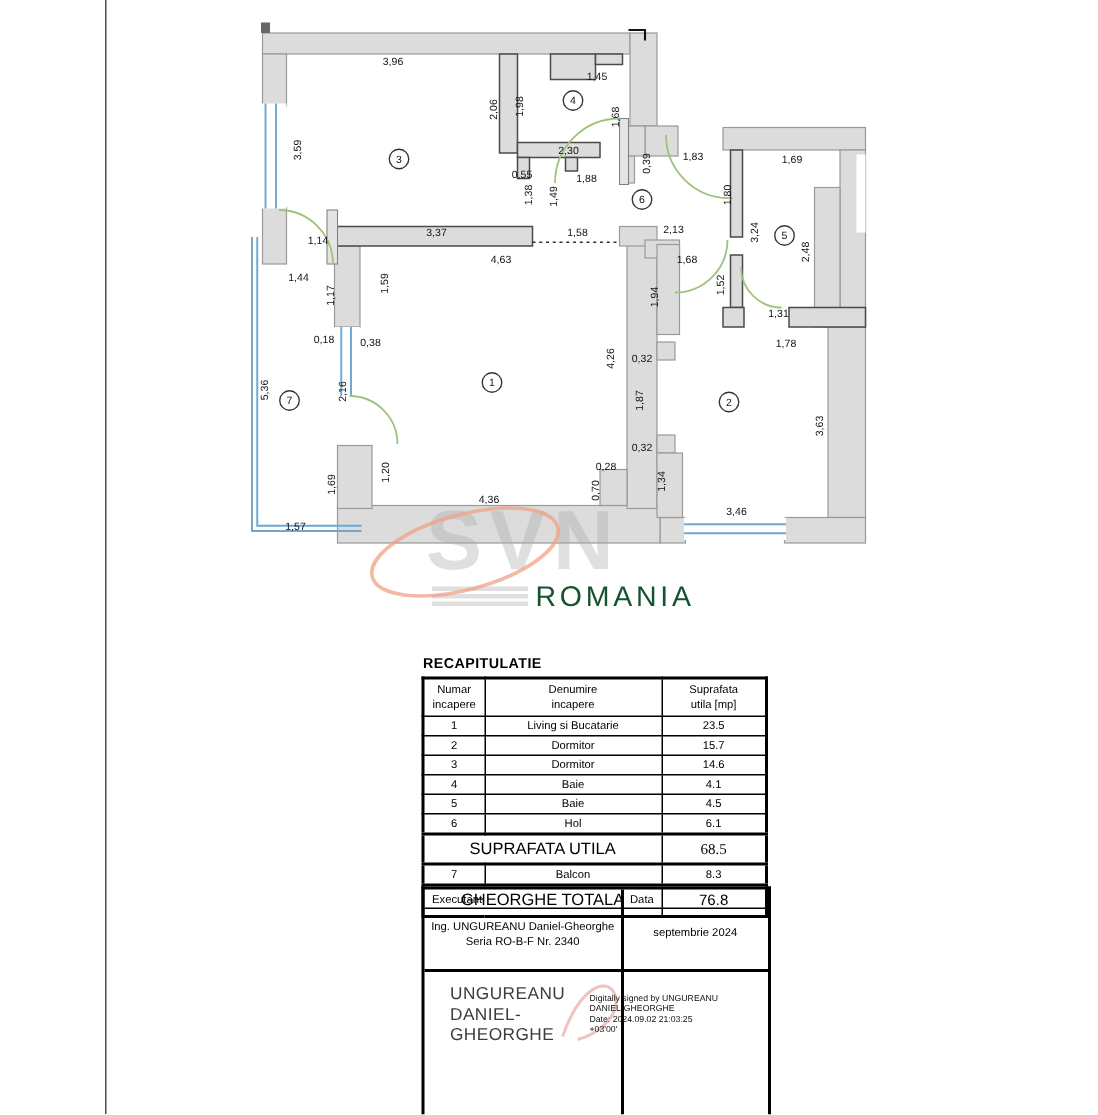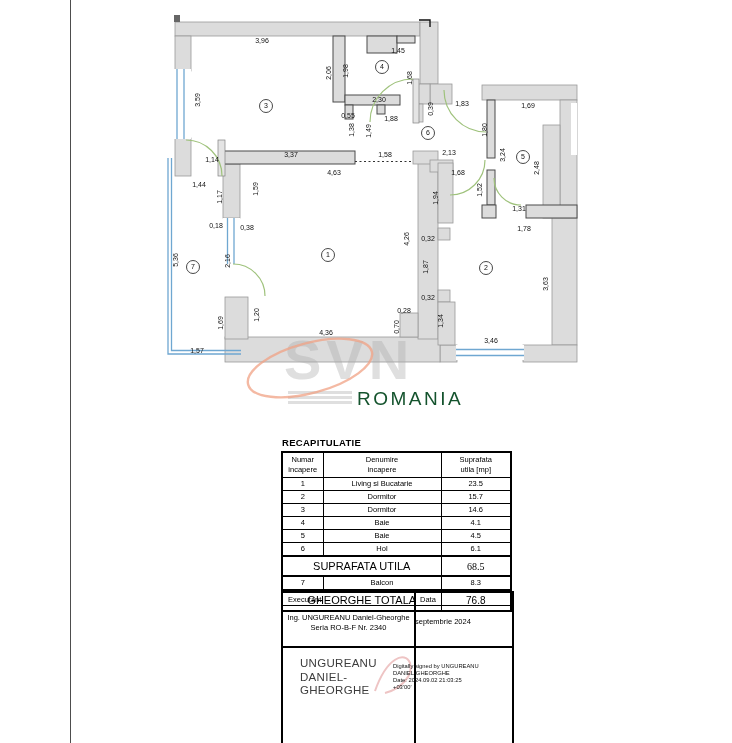--- a/index.html
+++ b/index.html
@@ -29,21 +29,21 @@
   .row-st td.val{font-size:10px;margin-left:35px;}
   
   .execbox{position:absolute;left:281px;top:591px;width:229px;height:152px;z-index:3;
            border:2px solid #000;border-bottom:none;background:transparent;}
   .exec-divider{position:absolute;left:131px;top:0;bottom:0;width:1.5px;background:#000;}
   .exec-hline1{position:absolute;left:0;right:0;top:12px;height:1px;background:#000;}
   .exec-hline2{position:absolute;left:0;right:0;top:53px;height:1.5px;background:#000;}
   .exec-label{position:absolute;top:2px;font-size:7.5px;}
   .exec-label.l{left:5px;} .exec-label.r{left:137px;}
   .exec-ing{position:absolute;left:0;top:20px;width:131px;text-align:center;font-size:7.5px;line-height:10px;}
-  .exec-date{position:absolute;left:132px;right:0;top:24px;text-align:left;font-size:7.5px;}
+  .exec-date{position:absolute;left:132px;right:0;top:24px;text-align:center;font-size:7.5px;}
   .sig-name{position:absolute;left:17px;top:64px;font-size:11.5px;line-height:13.5px;
             letter-spacing:.3px;color:#3c3c3c;}
   .sig-digital{position:absolute;left:110px;top:70px;width:104px;font-size:5.8px;line-height:7px;color:#111;}
   .sig-swoosh{position:absolute;left:80px;top:56px;}
 </style>
 </head>
 <body>
 
 <div class="page">
 

